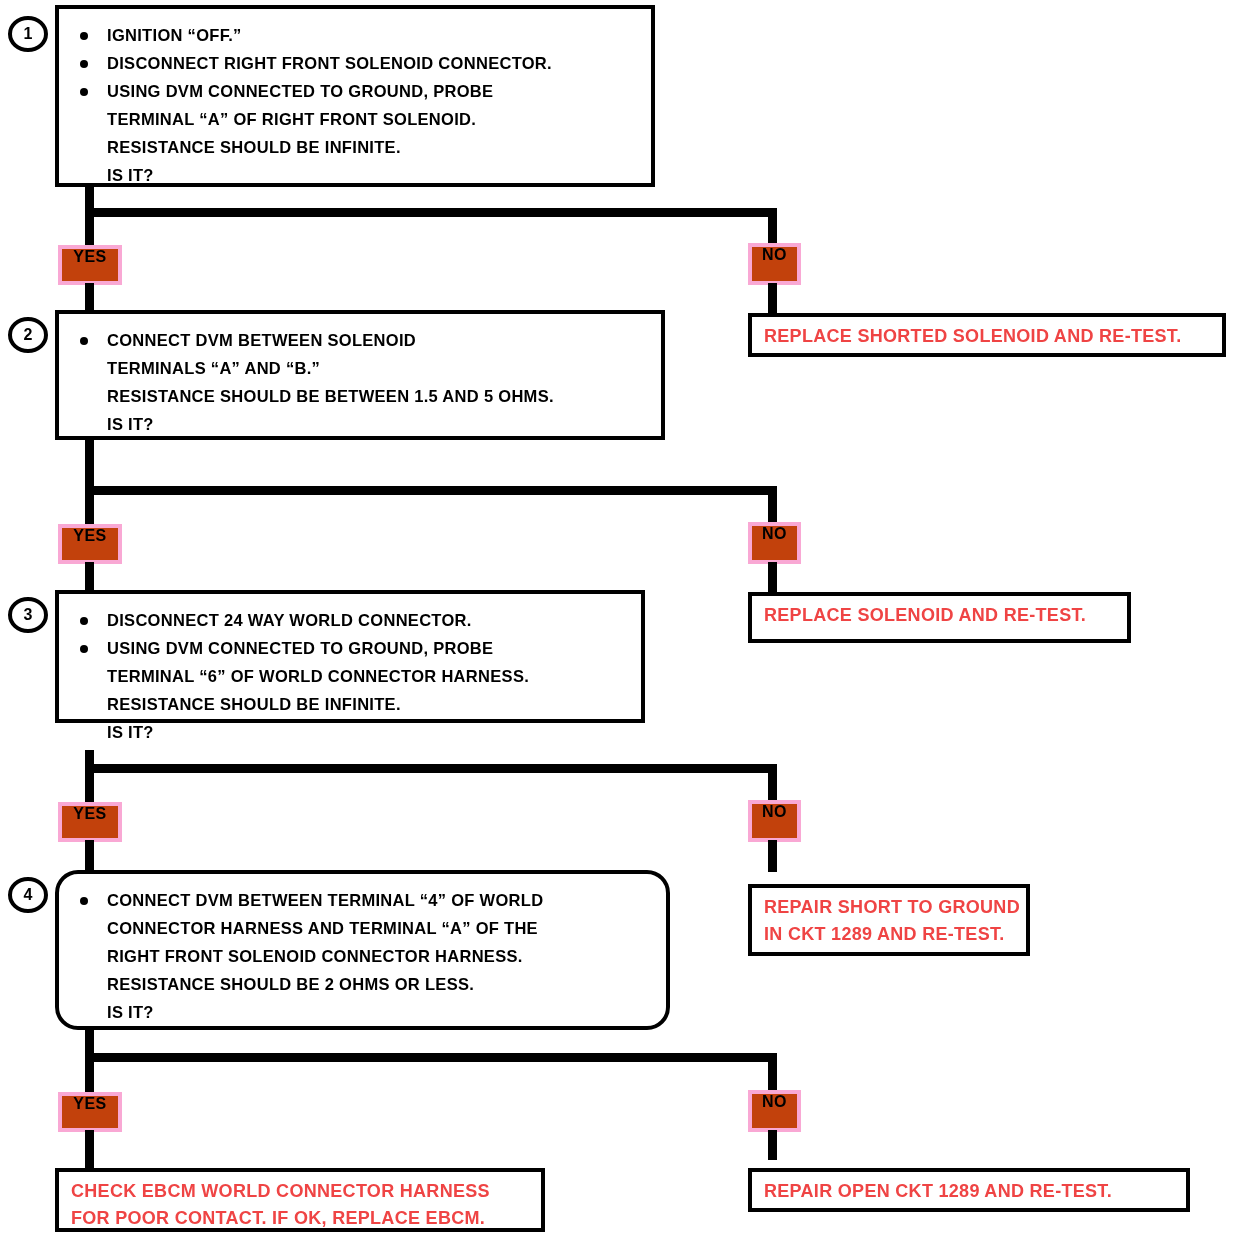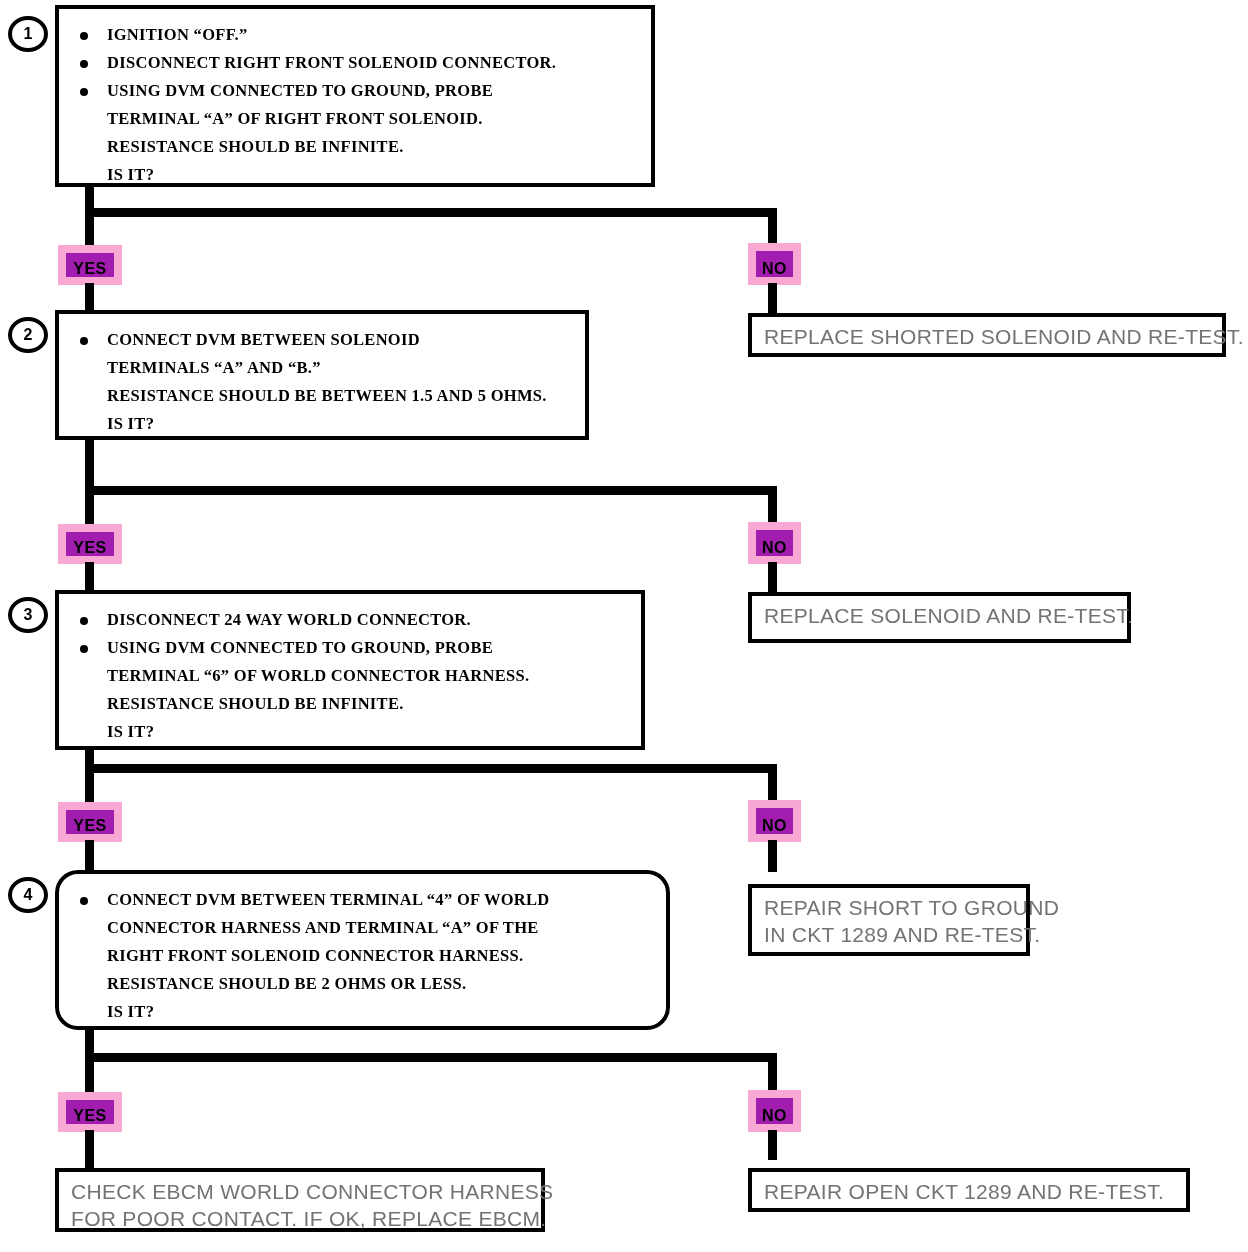--- a/index.html
+++ b/index.html
@@ -34,57 +34,56 @@
   }
   .step-lines li {
     position: relative;
     font-weight: bold;
     font-size: 16.5px;
     letter-spacing: 0.3px;
     line-height: 28px;
     white-space: nowrap;
     padding-left: 36px;
     color: #000;
-    font-family: Liberation Serif, serif;
   }
   .step-lines li.bullet::before {
     content: "";
     position: absolute;
     left: 9px;
     top: 11px;
     width: 8px;
     height: 8px;
     background: #000;
     border-radius: 50%;
   }
 
   
   .result-box { padding: 6px 12px 6px 12px; }
   .result-lines {
     list-style: none;
     margin: 0;
     padding: 0;
   }
   .result-lines li {
-    font-weight: normal;
-    font-size: 21px;
+    font-weight: bold;
+    font-size: 18px;
     letter-spacing: 0.3px;
     line-height: 27px;
     white-space: nowrap;
-    color: #737373;
+    color: #ef4444;
   }
 
   
   .label-box {
     position: absolute;
     box-sizing: border-box;
-    border: 8px solid #f9a8d4;
-    background: #a21caf;
+    border: 4px solid #f9a8d4;
+    background: #c2410c;
     display: flex;
-    align-items: flex-end;
+    align-items: flex-start;
     justify-content: center;
   }
   .label-box span {
     font-weight: bold;
     font-size: 16px;
     letter-spacing: 0.5px;
     line-height: 1;
     color: #000;
   }
 
@@ -145,21 +144,21 @@
   <div class="label-box" style="left:748px; top:243px; width:53px; height:42px;">
     <span>NO</span>
   </div>
 
   <div class="line" style="left:85px; top:283px; width:9px; height:32px;"></div>
   <div class="line" style="left:768px; top:283px; width:9px; height:32px;"></div>
 
   <div class="step-circle" style="left:8px; top:317px;">
     <span>2</span>
   </div>
-  <div class="box step-box" style="left:55px; top:310px; width:534px; height:130px;">
+  <div class="box step-box" style="left:55px; top:310px; width:610px; height:130px;">
     <ul class="step-lines">
       <li class="bullet">CONNECT DVM BETWEEN SOLENOID</li>
       <li>TERMINALS “A” AND “B.”</li>
       <li>RESISTANCE SHOULD BE BETWEEN 1.5 AND 5 OHMS.</li>
       <li>IS IT?</li>
     </ul>
   </div>
 
   <div class="box result-box" style="left:748px; top:313px; width:478px; height:44px;">
     <ul class="result-lines">
@@ -178,21 +177,21 @@
   <div class="label-box" style="left:748px; top:522px; width:53px; height:42px;">
     <span>NO</span>
   </div>
 
   <div class="line" style="left:85px; top:562px; width:9px; height:32px;"></div>
   <div class="line" style="left:768px; top:562px; width:9px; height:30px;"></div>
 
   <div class="step-circle" style="left:8px; top:597px;">
     <span>3</span>
   </div>
-  <div class="box step-box" style="left:55px; top:590px; width:590px; height:160px;">
+  <div class="box step-box" style="left:55px; top:590px; width:590px; height:133px;">
     <ul class="step-lines">
       <li class="bullet">DISCONNECT 24 WAY WORLD CONNECTOR.</li>
       <li class="bullet">USING DVM CONNECTED TO GROUND, PROBE</li>
       <li>TERMINAL “6” OF WORLD CONNECTOR HARNESS.</li>
       <li>RESISTANCE SHOULD BE INFINITE.</li>
       <li>IS IT?</li>
     </ul>
   </div>
 
   <div class="box result-box" style="left:748px; top:592px; width:383px; height:51px;">

